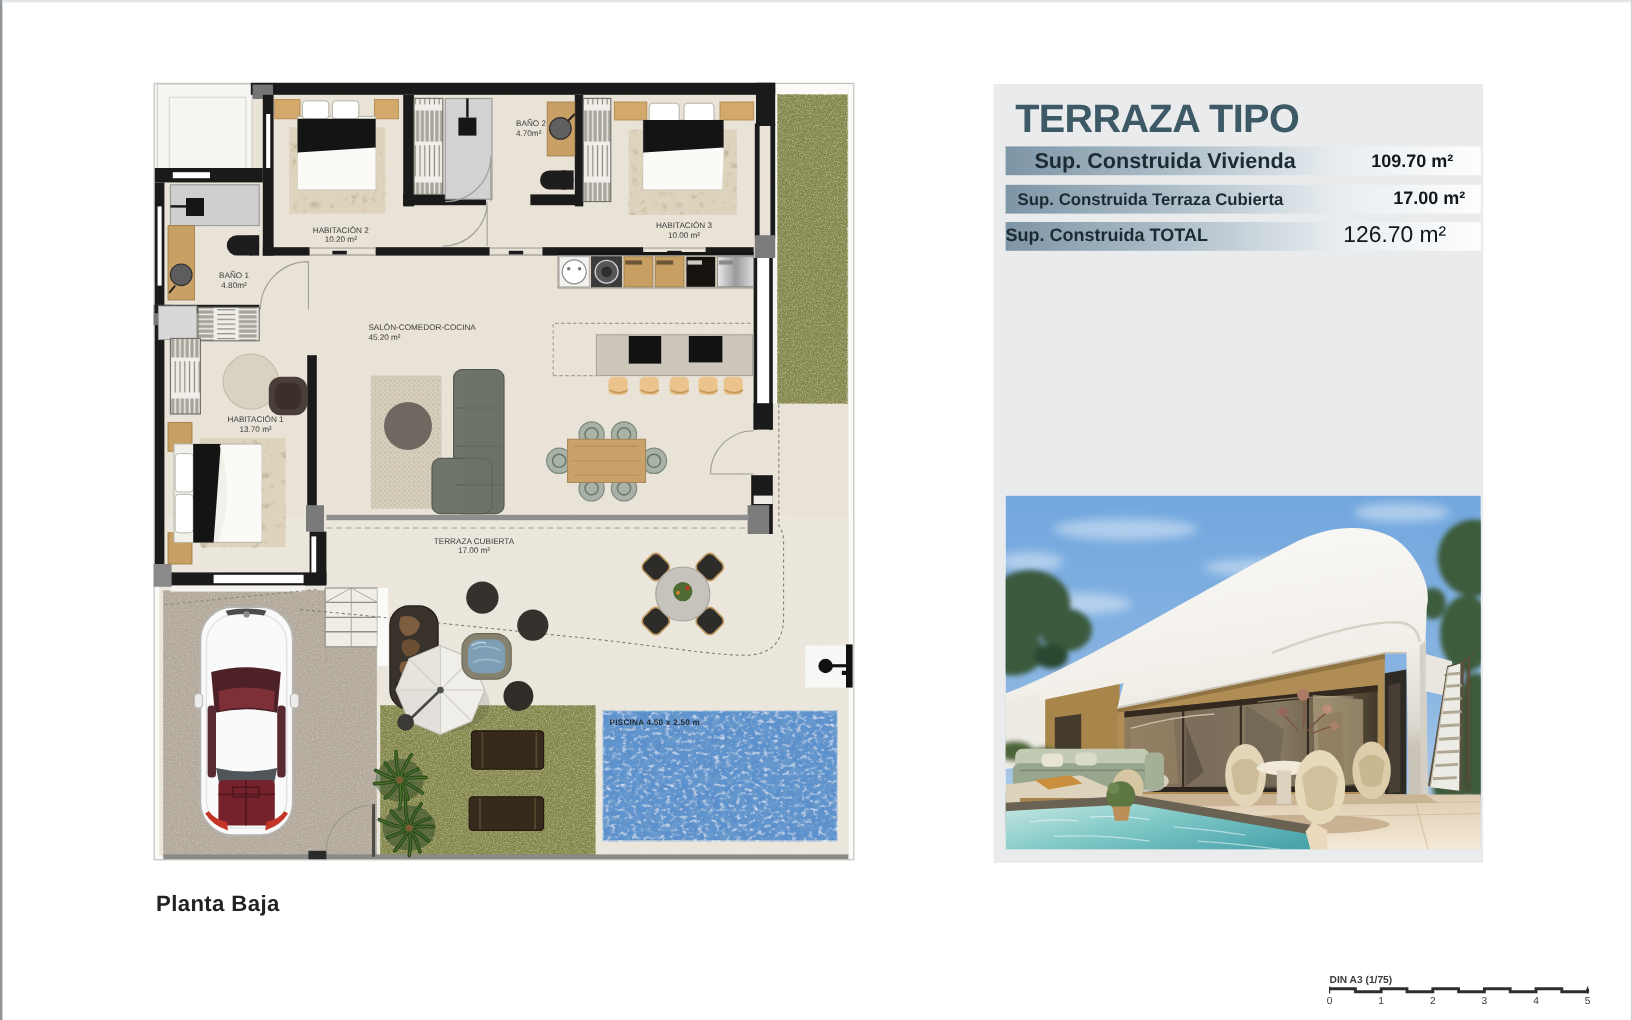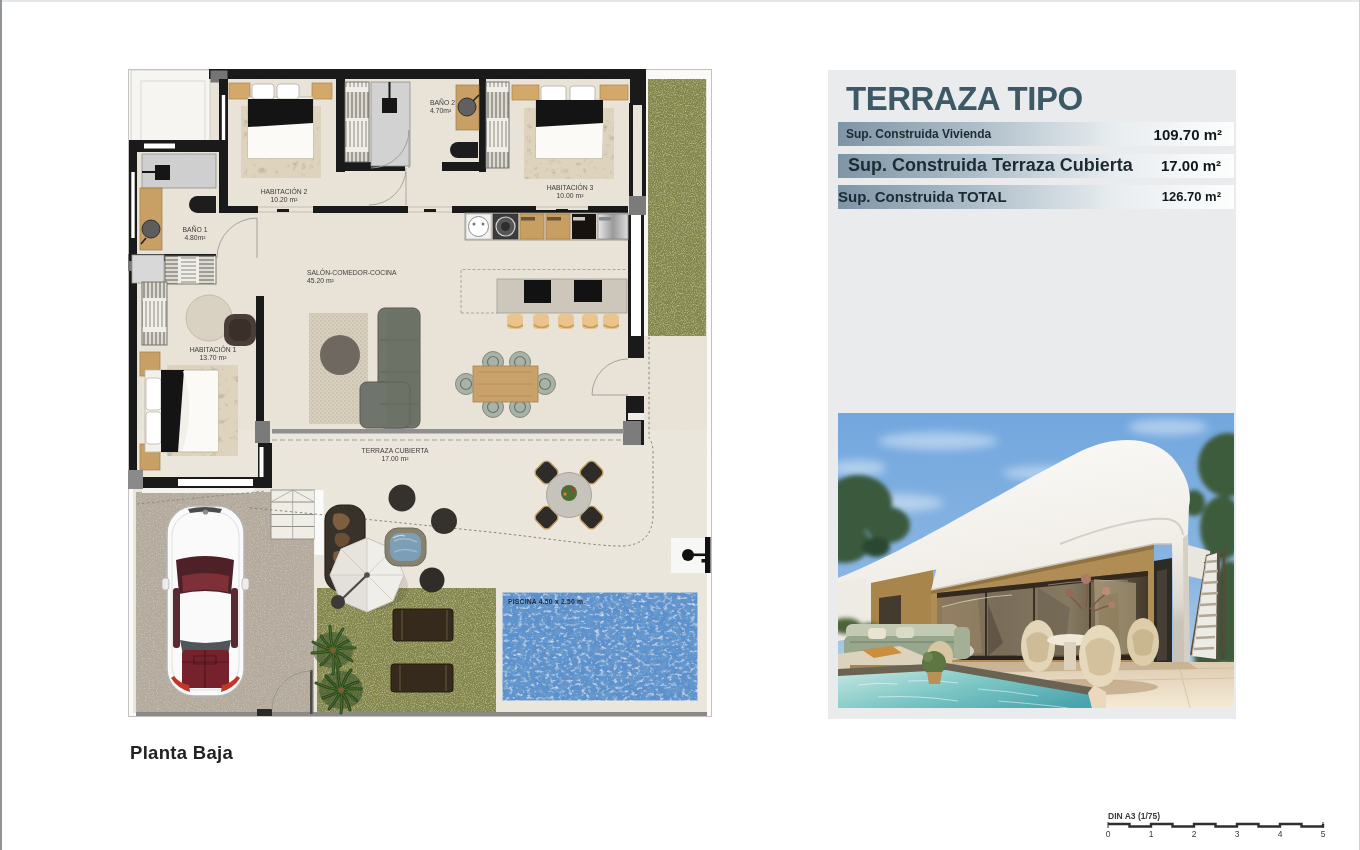--- a/index.html
+++ b/index.html
@@ -501,32 +501,32 @@
 <path d="M369 205 A37 37 0 0 0 406 168 M406 205 V172" fill="none" stroke="#a3a09a" stroke-width="0.9"></path>
 
 <text x="130" y="759" font-size="18.5" font-weight="bold" fill="#222222" letter-spacing="0.3">Planta Baja</text>
 </svg>
 
 <div class="abs" style="left:828px;top:70px;width:408px;height:649px;background:#e9ebec;"></div>
 
 <div class="abs" style="left:846px;top:80px;width:390px;height:36px;font-size:33px;font-weight:bold;color:#3d5966;letter-spacing:-0.5px;">TERRAZA TIPO</div>
 
 <div class="abs" style="left:838px;top:122px;width:396px;height:24px;background:linear-gradient(90deg,#7e95a6,#aebec9 35%,#e8edf0 70%,#fdfdfd 100%);display:flex;align-items:center;">
-  <span style="font-size:12px;font-weight:bold;color:#1c2b33;padding-left:8px;">Sup. Construida Vivienda</span>
-  <span style="font-size:15px;font-weight:bold;color:#10181d;margin-left:auto;padding-right:12px;">109.70 m²</span>
+  <span style="font-size:18px;font-weight:bold;color:#1c2b33;padding-left:24px;">Sup. Construida Vivienda</span>
+  <span style="font-size:15px;font-weight:bold;color:#10181d;margin-left:auto;padding-right:23px;">109.70 m²</span>
 </div>
 
 <div class="abs" style="left:838px;top:153.5px;width:396px;height:24px;background:linear-gradient(90deg,#7e95a6,#aebec9 35%,#e8edf0 70%,#fdfdfd 100%);display:flex;align-items:center;">
-  <span style="font-size:18px;font-weight:bold;color:#1c2b33;padding-left:10px;">Sup. Construida Terraza Cubierta</span>
+  <span style="font-size:14px;font-weight:bold;color:#1c2b33;padding-left:10px;">Sup. Construida Terraza Cubierta</span>
   <span style="font-size:15px;font-weight:bold;color:#10181d;margin-left:auto;padding-right:13px;">17.00 m²</span>
 </div>
 
 <div class="abs" style="left:838px;top:184.5px;width:396px;height:24px;background:linear-gradient(90deg,#7e95a6,#aebec9 35%,#e8edf0 70%,#fdfdfd 100%);display:flex;align-items:center;">
   <span style="font-size:15px;font-weight:bold;color:#1c2b33;padding-left:0;">Sup. Construida TOTAL</span>
-  <span style="font-size:13px;font-weight:bold;color:#10181d;margin-left:auto;padding-right:13px;">126.70 m²</span>
+  <span style="font-size:19px;font-weight:normal;color:#10181d;margin-left:auto;padding-right:29px;">126.70 m²</span>
 </div>
 
 <svg class="abs" style="left:838px;top:413px;" width="396" height="295" viewBox="0 0 396 295">
 <defs>
   <linearGradient id="gSky" x1="0" y1="0" x2="0" y2="1">
     <stop offset="0" stop-color="#72a7de"></stop>
         <stop offset="0.55" stop-color="#8ab5e2"></stop>
         <stop offset="1" stop-color="#bdd5ea"></stop>
   </linearGradient>
   <linearGradient id="gPoolP" x1="0" y1="0.2" x2="1" y2="0.8">

